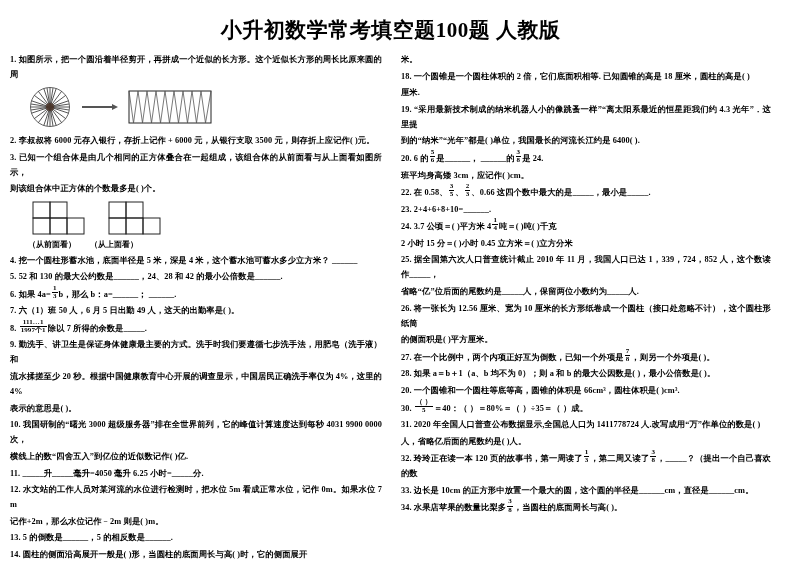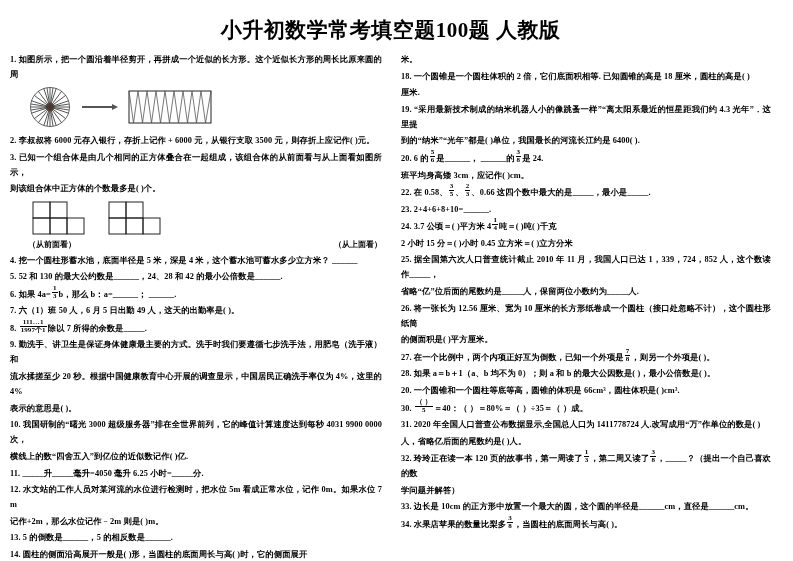--- a/index.html
+++ b/index.html
@@ -119,21 +119,20 @@
     gap: 20px;
     margin: 4px 0 2px 22px;
   }
   .grid-shape { display: block; }
   .views-caption {
     font-size: 8px;
     font-weight: bold;
     margin: 1px 0 3px 18px;
     display: flex;
     gap: 14px;
-    justify-content: space-between;
   }
   .views-caption span { display: inline-block; }
 </style>
 </head>
 <body>
 
 <div class="page">
 
   <div class="title">小升初数学常考填空题100题 人教版</div>
 
@@ -399,23 +398,20 @@
         <span>2020 年全国人口普查公布数据显示,全国总人口为 1411778724 人.改写成用“万”作单位的数是(          )</span>
       </div>
       <div class="q cont">
         <span>人，省略亿后面的尾数约是(          )人。</span>
       </div>
 
       <div class="q">
         <span>32.</span>
         <span>玲玲正在读一本 120 页的故事书，第一周读了</span><span class="frac"><span class="num">1</span><span class="den">3</span></span><span>，第二周又读了</span><span class="frac"><span class="num">3</span><span class="den">8</span></span><span>，_____？（提出一个自己喜欢的数</span>
       </div>
-      <div class="q cont">
-        <span>学问题并解答）</span>
-      </div>
 
       <div class="q">
         <span>33.</span>
         <span>边长是 10cm 的正方形中放置一个最大的圆，这个圆的半径是______cm，直径是______cm。</span>
       </div>
 
       <div class="q">
         <span>34.</span>
         <span>水果店苹果的数量比梨多</span><span class="frac"><span class="num">3</span><span class="den">8</span></span><span>，当圆柱的底面周长与高(          )。</span>
       </div>

